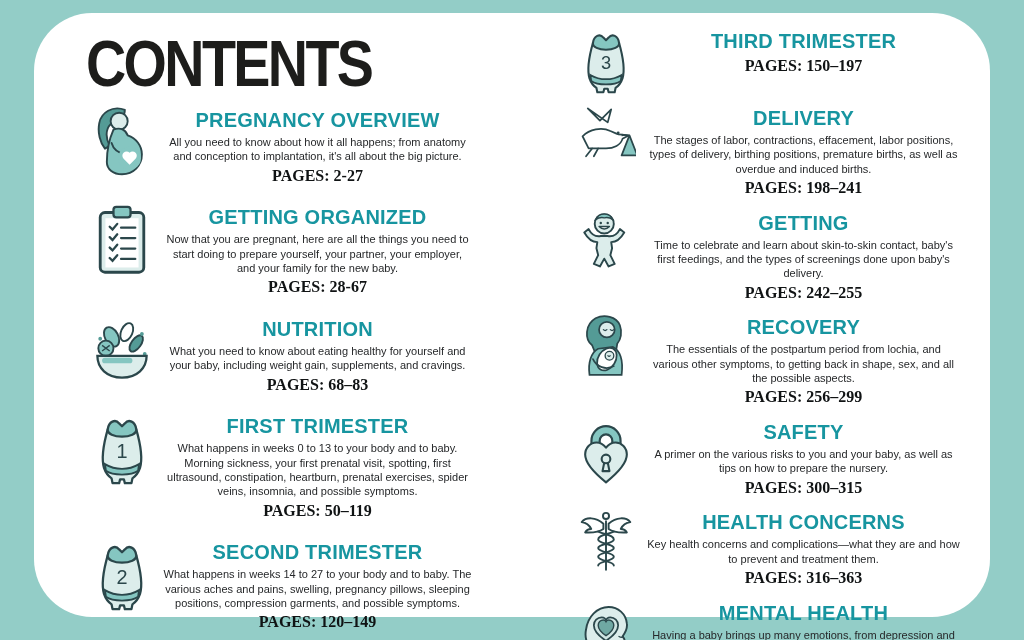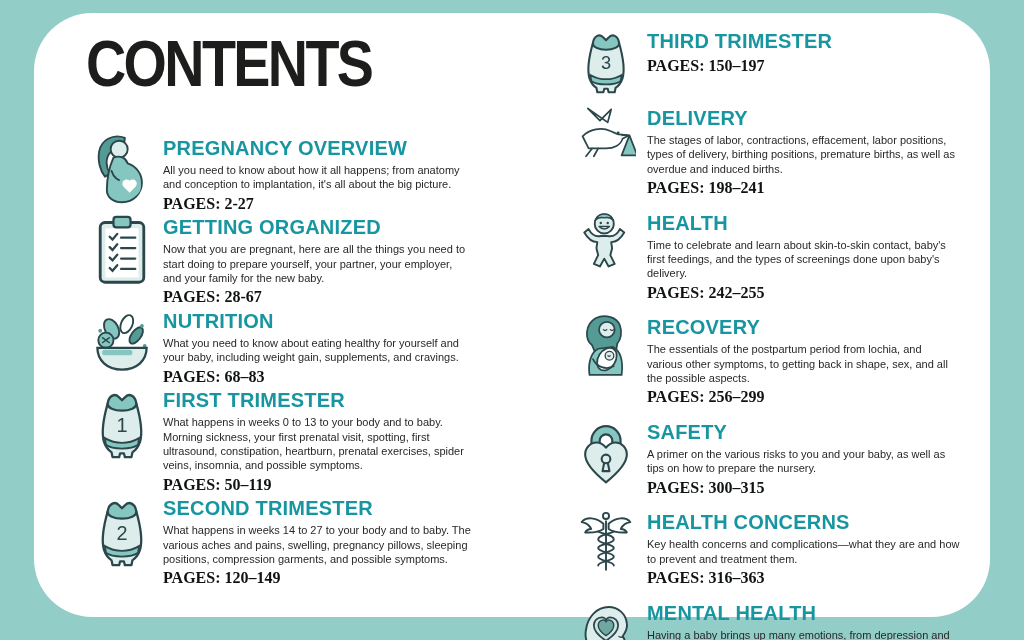--- a/index.html
+++ b/index.html
@@ -1,22 +1,22 @@
 <!DOCTYPE html>
 <html><head>
 <meta charset="utf-8">
 <style>
   html,body{margin:0;padding:0;}
   body{width:1024px;height:640px;overflow:hidden;font-family:"Liberation Sans",sans-serif;}
   .page{position:relative;width:1024px;height:640px;background:#93cdc7;}
-  .card{position:absolute;left:34px;right:34px;top:13px;bottom:23px;background:#ffffff;border-radius:58px;}
+  .card{position:absolute;left:34px;right:34px;top:13px;bottom:23px;background:#ffffff;border-radius:58px;text-align:center;}
   .title{position:absolute;left:52px;top:14px;margin:0;font-size:64px;font-weight:900;
          letter-spacing:-3px;color:#1d1d1b;transform:scaleX(.87);transform-origin:left top;white-space:nowrap;}
   .col{position:absolute;display:flex;flex-direction:column;}
-  .col-left{left:56px;top:94px;width:382px;margin-top:28px;}
+  .col-left{left:56px;top:94px;width:382px;gap:18px;}
   .col-right{left:540px;top:15px;width:386px;gap:11px;}
   .entry{display:flex;gap:9px;align-items:flex-start;}
   .icon-cell{flex:0 0 64px;width:64px;display:flex;justify-content:center;align-items:flex-start;}
   .icon-cell svg{width:60px;height:72px;display:block;}
   .col-right .icon-cell svg{height:66px;}
   .entry-text{flex:1;padding-top:2px;}
   .heading{margin:0 0 3px 0;font-size:20px;font-weight:800;letter-spacing:.2px;color:#1795a0;}
   .desc{margin:0;font-size:11px;line-height:1.3;color:#26282a;}
   .pages{margin:2px 0 0 0;font-size:16px;line-height:1.3;font-weight:bold;color:#101314;font-family:Liberation Serif, serif;}
 </style>
@@ -157,21 +157,21 @@
             <svg viewBox="0 0 60 76" fill="none">
   <path d="M24 30c-6 1-11-2-14-8l-5 4c4 7 10 11 15 11l-1 7 2 8-5 10 7 3 5-9 5 9 7-3-5-10 2-8-1-7c5 0 11-4 15-11l-5-4c-3 6-8 9-14 8z" fill="#dcedeb" stroke="#2b474b" stroke-width="2.2" stroke-linejoin="round"></path>
   <circle cx="28" cy="16" r="11" fill="#dcedeb" stroke="#2b474b" stroke-width="2.2"></circle>
   <path d="M18 11a11 11 0 0120 0c-3-2-6-3-10-2-4-1-7 0-10 2z" fill="#85c6c1" stroke="#2b474b" stroke-width="1.6"></path>
   <circle cx="24" cy="15" r="1.4" fill="#2b474b"></circle>
               <circle cx="32" cy="15" r="1.4" fill="#2b474b"></circle>
   <path d="M22 19q6 6 12 0z" fill="#fff" stroke="#2b474b" stroke-width="1.6" stroke-linejoin="round"></path>
             </svg>
           </div>
           <div class="entry-text">
-            <h2 class="heading">HEALTH</h2>
+            <h2 class="heading">GETTING</h2>
             <p class="desc">Time to celebrate and learn about skin-to-skin contact, baby's first feedings, and the types of screenings done upon baby's delivery.</p>
             <p class="pages">PAGES: 242–255</p>
           </div>
         </div>
         <div class="entry">
           <div class="icon-cell">
             <svg viewBox="0 0 60 76" fill="none">
   <path d="M14 36C5 29 6 12 18 5c10-5 24-2 28 8 3 8 1 17-3 21l-2 12H18z" fill="#549b96" stroke="#2b474b" stroke-width="2"></path>
   <circle cx="31" cy="18" r="9" fill="#dcedeb" stroke="#2b474b" stroke-width="2"></circle>
   <path d="M27 18q2 2 4 0M35 18q2 2 4 0" stroke="#2b474b" stroke-width="1.5" stroke-linecap="round"></path>

